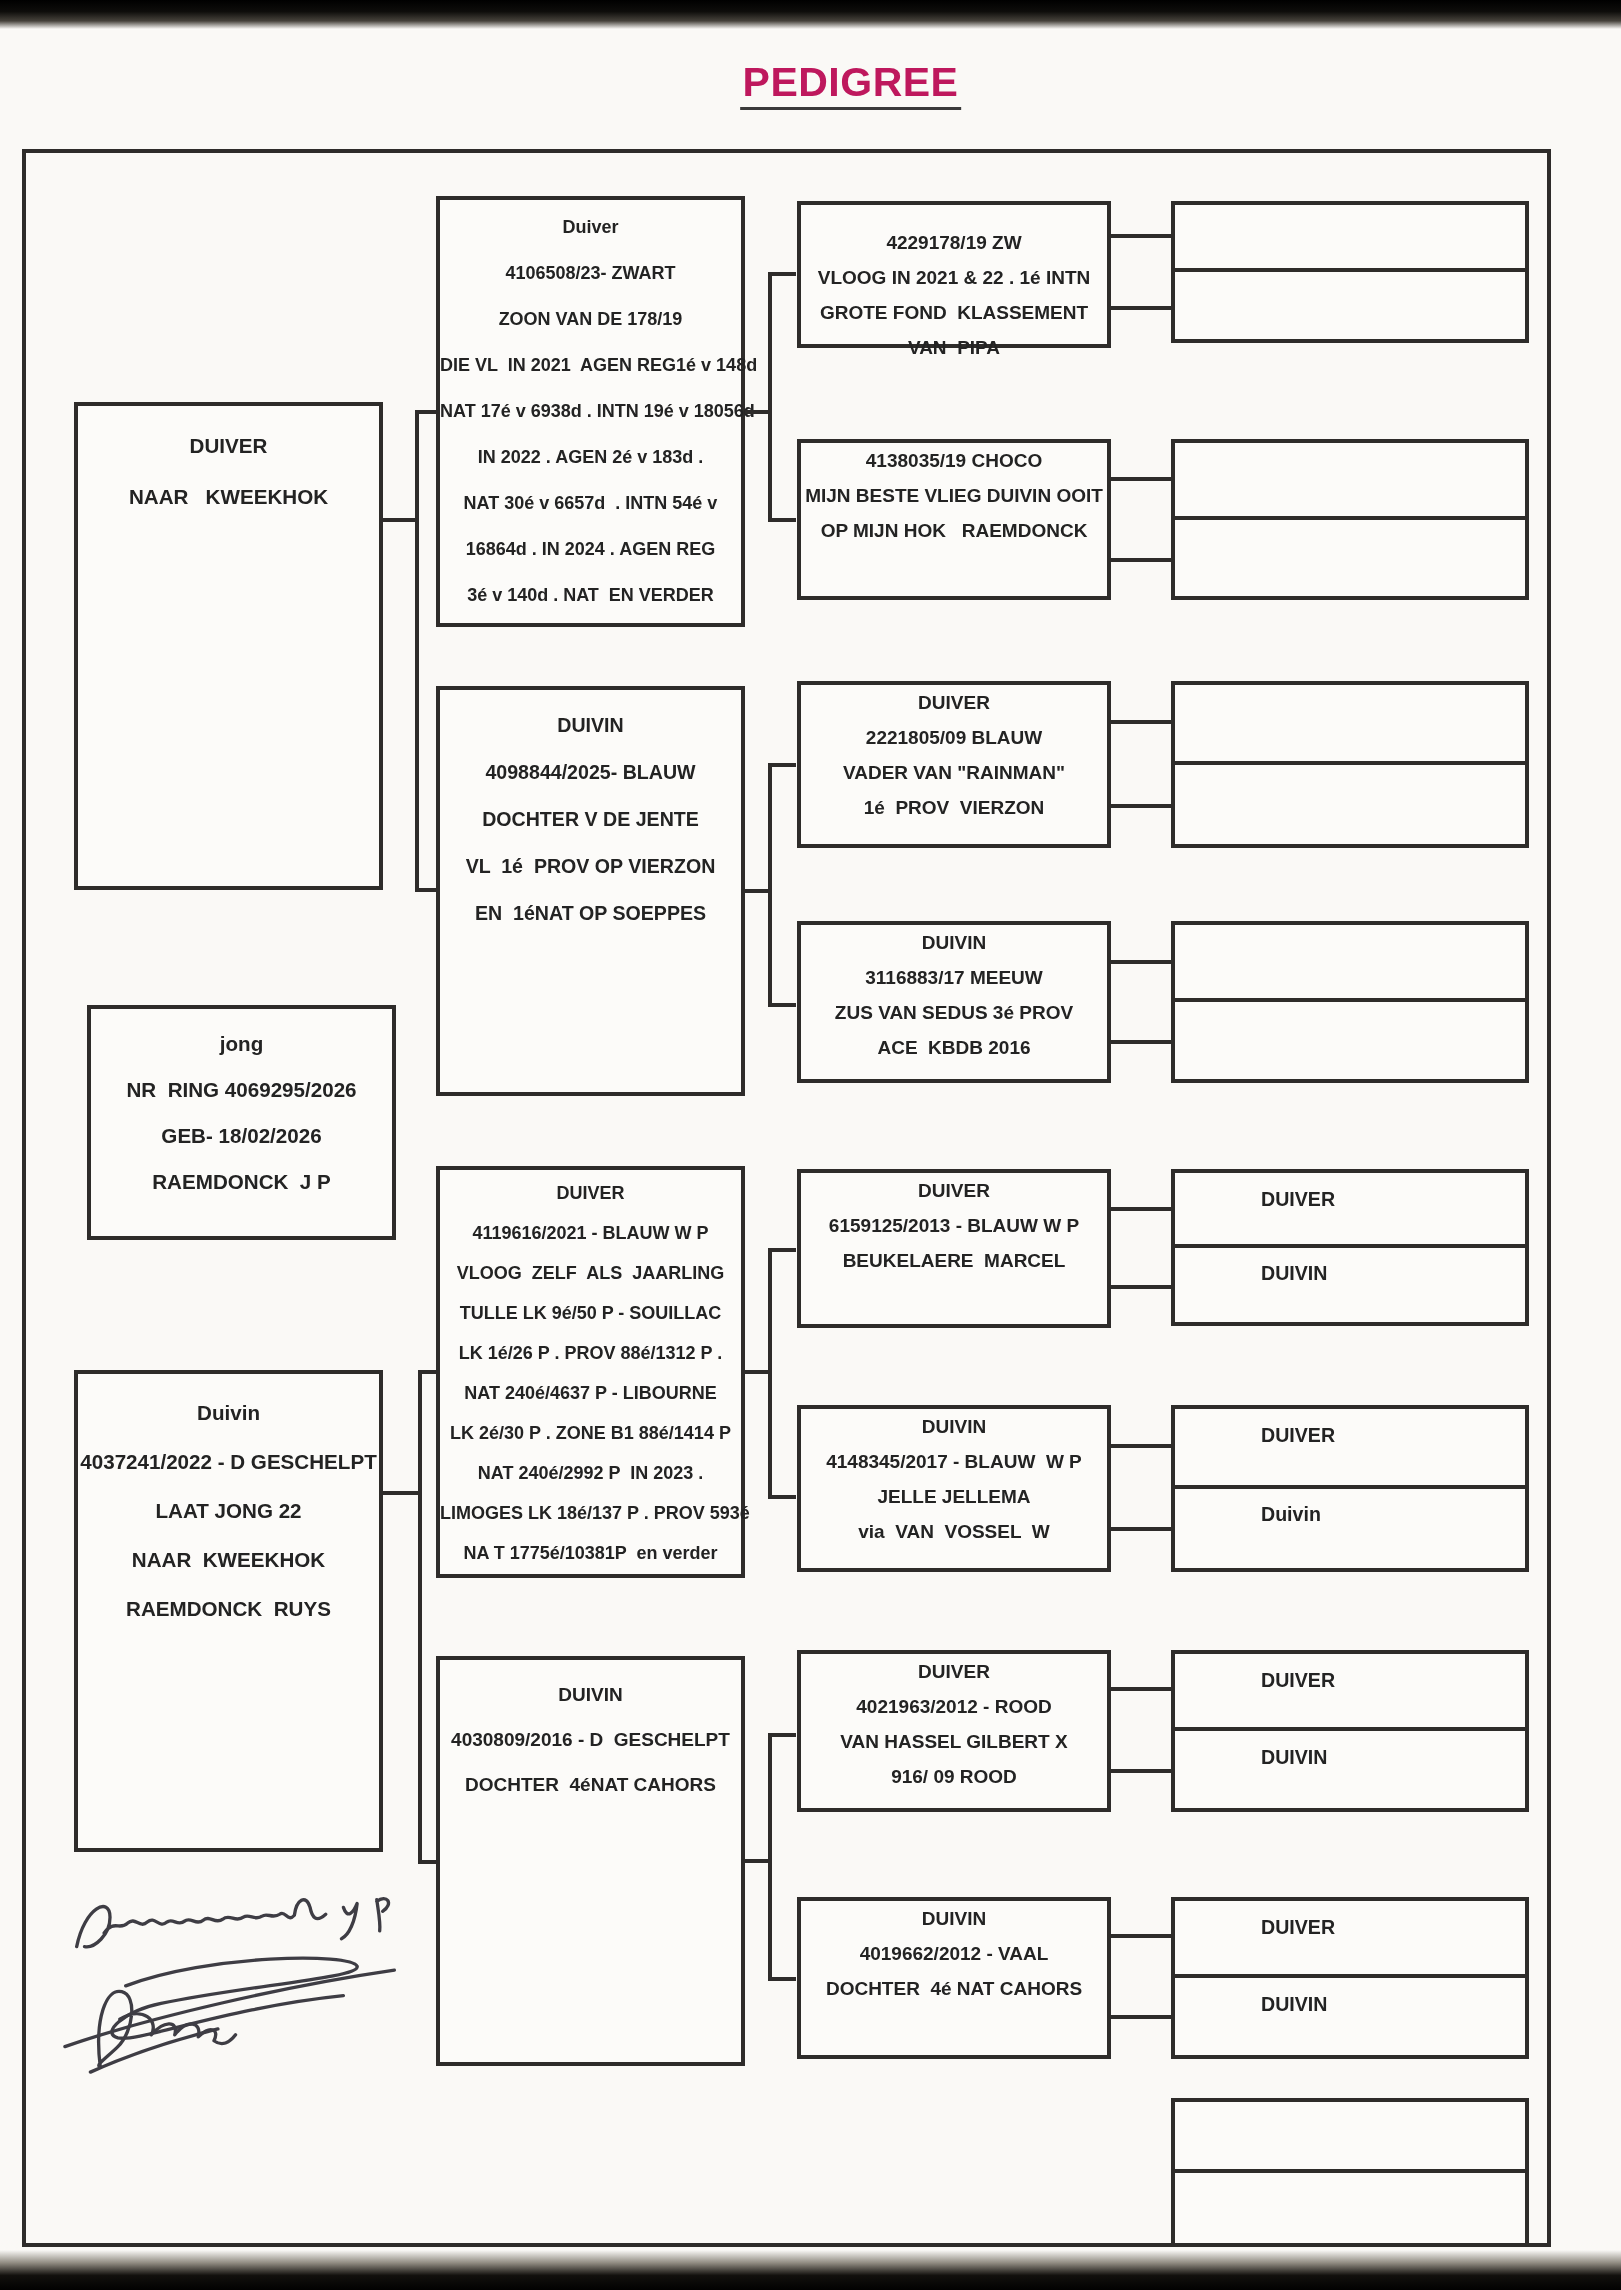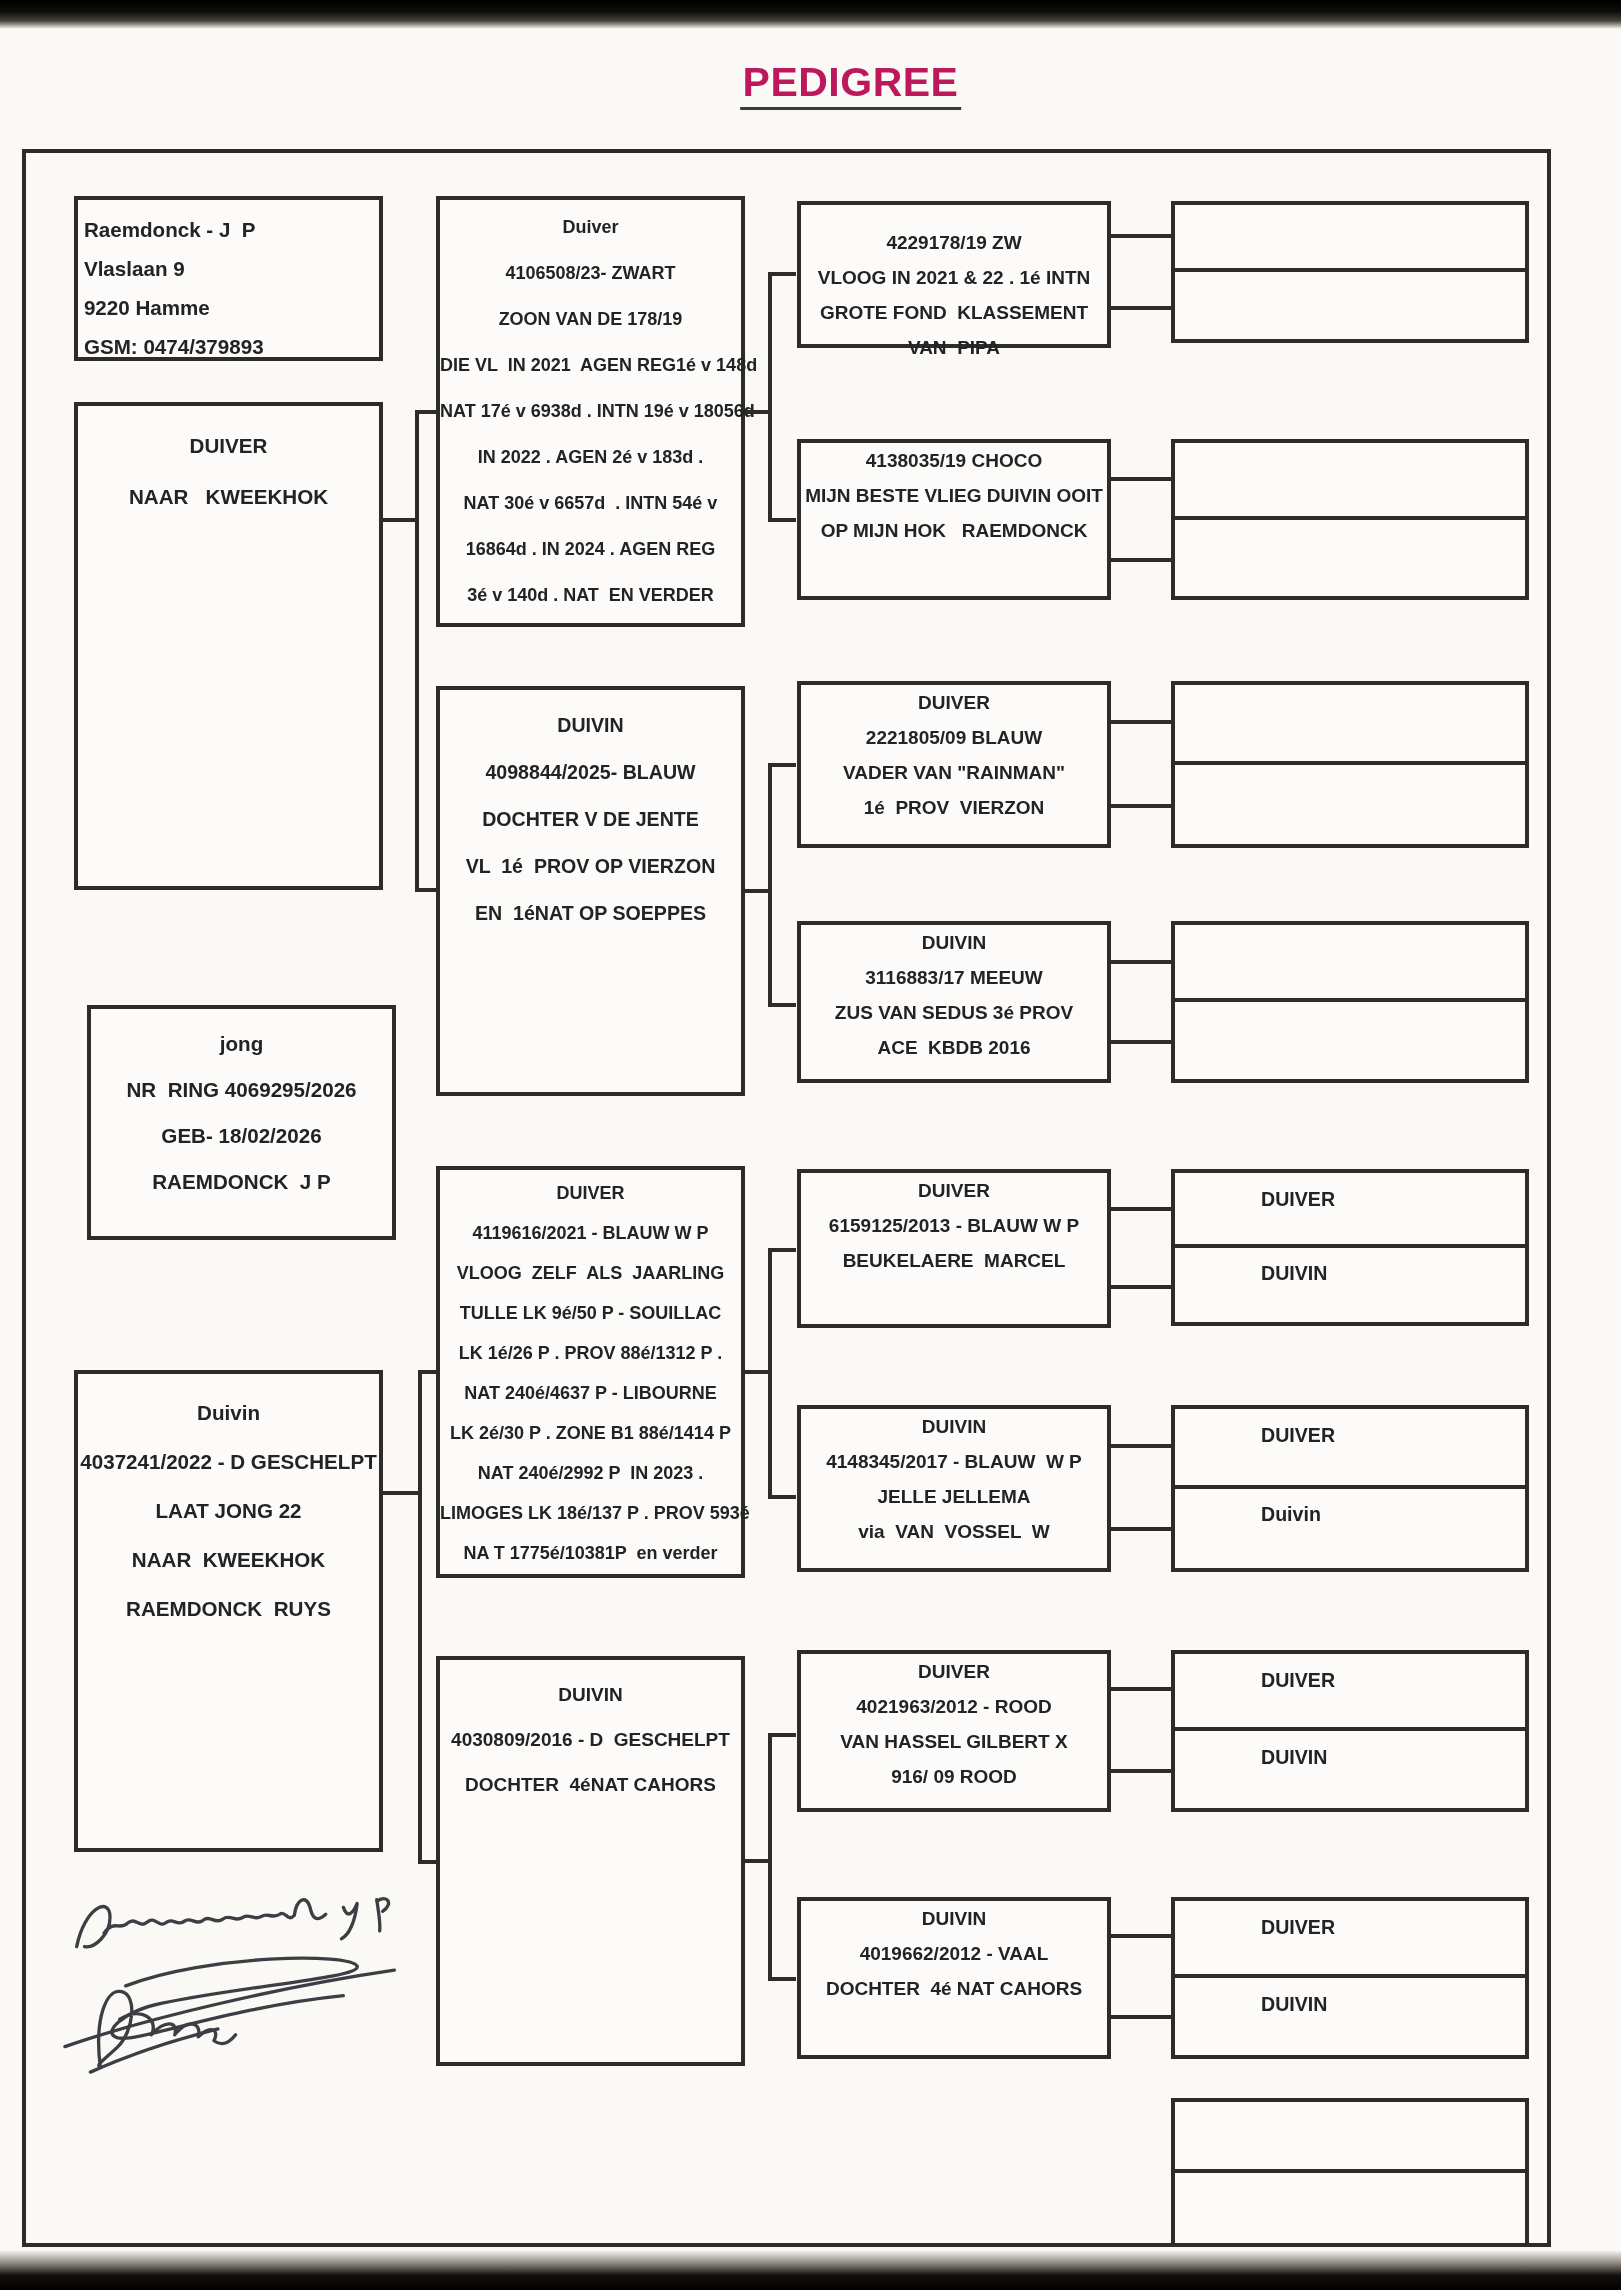--- a/index.html
+++ b/index.html
@@ -63,26 +63,20 @@
 <body>
 
 <div id="page">
 
   <div class="scan-top"></div>
 
   <div class="title">PEDIGREE</div>
 
   <div class="frame"></div>
 
-  <div class="bx owner" style="left:74px;top:196px;width:309px;height:165px;">
-    <div class="ln">Raemdonck - J  P</div>
-    <div class="ln">Vlaslaan 9</div>
-    <div class="ln">9220 Hamme</div>
-    <div class="ln">GSM: 0474/379893</div>
-  </div>
 
   <div class="bx father" style="left:74px;top:402px;width:309px;height:488px;">
     <div class="ln">DUIVER</div>
     <div class="ln">NAAR   KWEEKHOK</div>
   </div>
 
   <div class="bx jong" style="left:74px;top:1005px;width:309px;height:235px;">
     <div class="ln">jong</div>
     <div class="ln">NR  RING 4069295/2026</div>
     <div class="ln">GEB- 18/02/2026</div>

